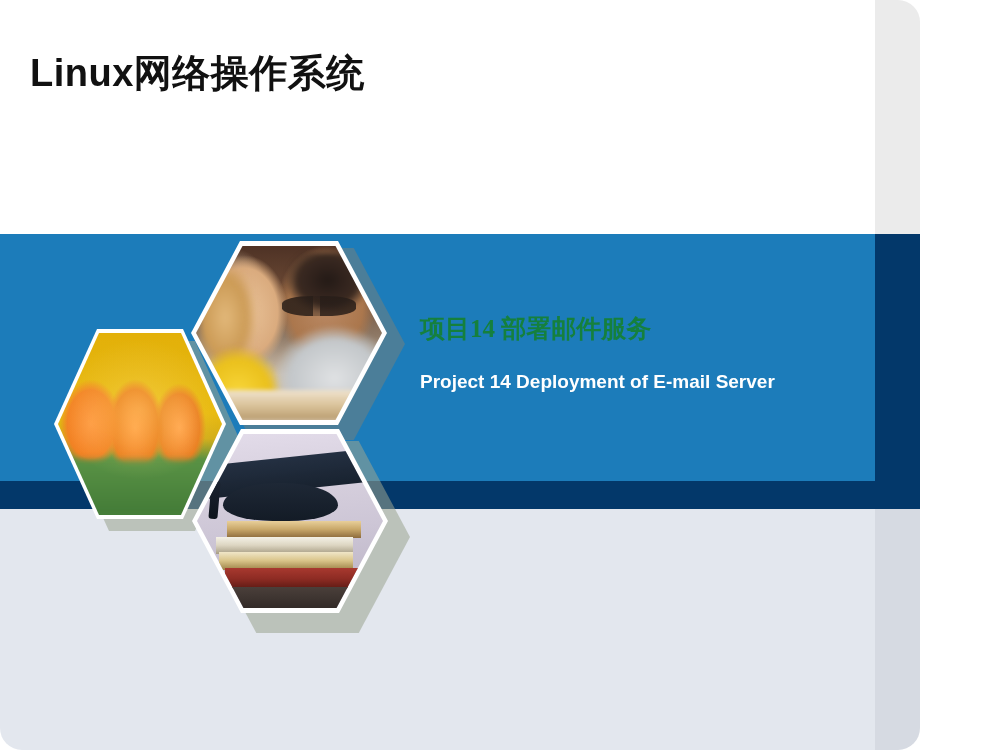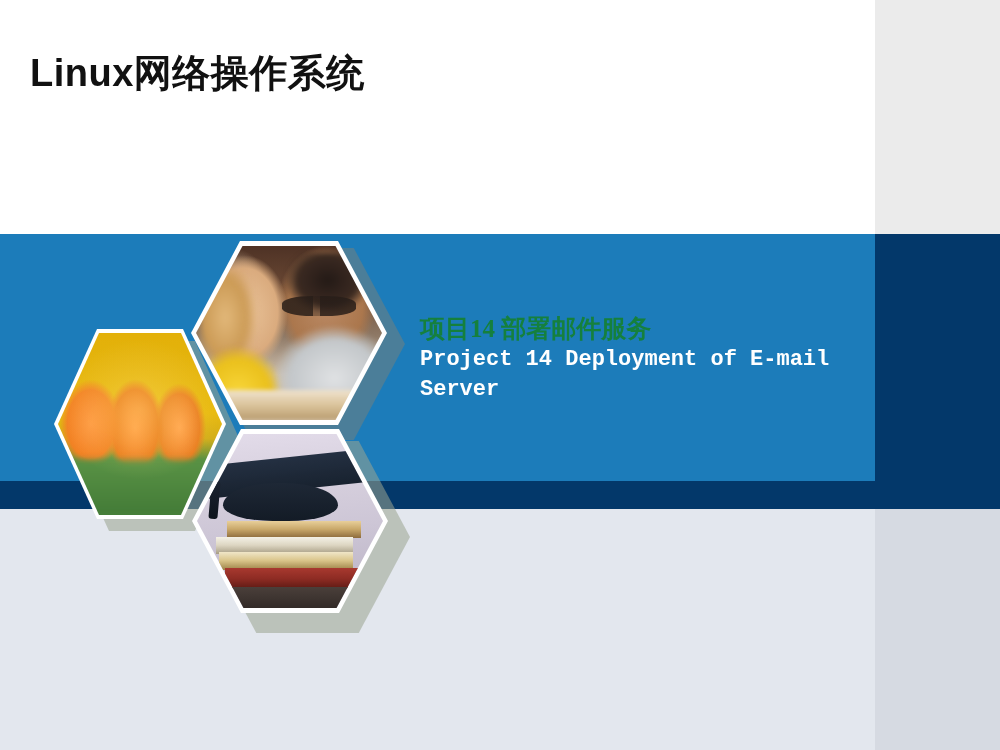--- a/index.html
+++ b/index.html
@@ -4,23 +4,24 @@
 <style>
   * { margin:0; padding:0; box-sizing:border-box; }
   html, body {
     width:1000px; height:750px;
     background:#ffffff;
     font-family:"Liberation Sans", sans-serif;
     overflow:hidden;
   }
   #slide {
     position:relative;
-    width:1000px; height:750px;
+    width:920px; height:750px;
     background:#ffffff;
     overflow:hidden;
+    border-radius:22px;
   }
 
   
   .rail-top {
     position:absolute; left:875px; top:0; width:125px; height:234px;
     background:#ebebeb;
   }
   .rail-bottom {
     position:absolute; left:875px; top:509px; width:125px; height:241px;
     background:#d6dae2;
@@ -160,23 +161,24 @@
   }
   .subtitle-block {
     position:absolute; left:420px; top:312px; width:430px;
   }
   .subtitle-cn {
     font-family:"Liberation Serif","DejaVu Serif", serif;
     font-size:25px; font-weight:bold; color:#15803d;
     line-height:1.32; white-space:nowrap;
   }
   .subtitle-en {
-    font-family:Liberation Mono, monospace;
-    font-size:22px; font-weight:bold; color:#ffffff;
+    font-family:Liberation Sans, sans-serif;
+    font-size:19px; font-weight:bold; color:#ffffff;
     line-height:1.35;
+    margin-top:24px;
   }
 </style>
 </head>
 <body>
 
 <div id="slide">
 
   <div class="rail-top"></div>
   <div class="rail-bottom"></div>
 

